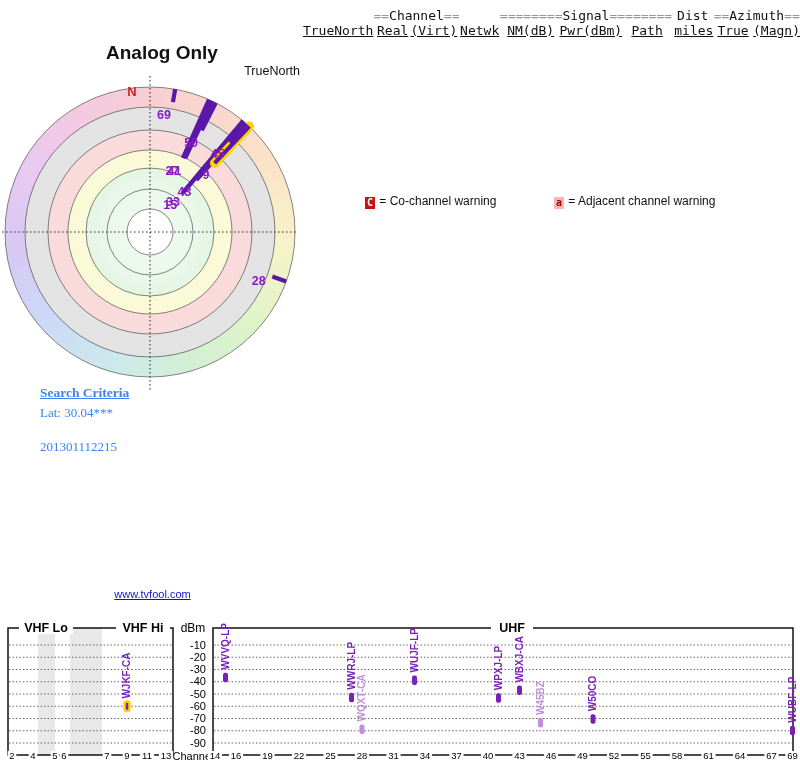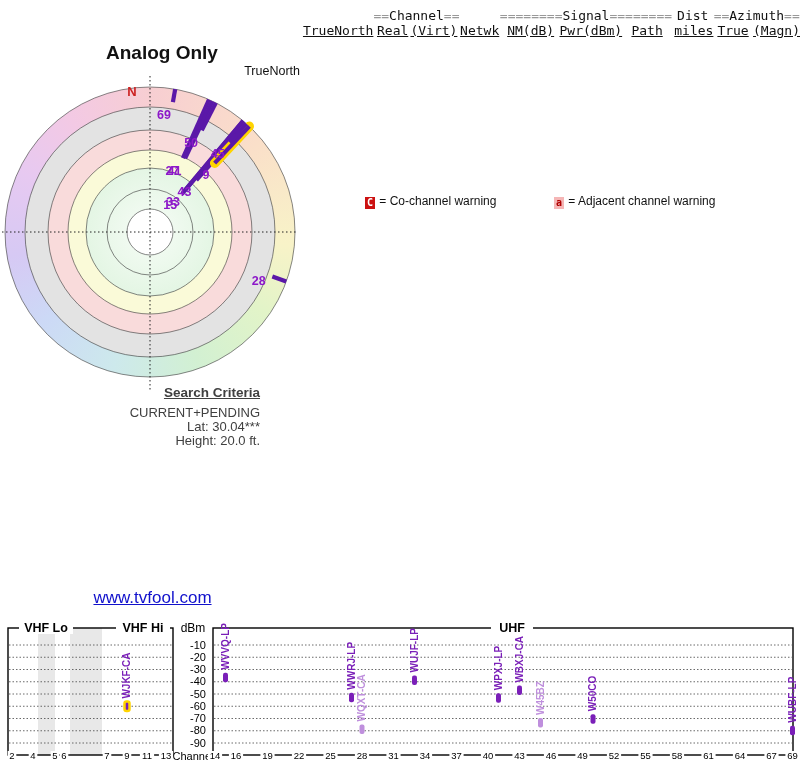--- a/index.html
+++ b/index.html
@@ -21,25 +21,25 @@
   .eq{color:#999;}
   .hu{text-decoration:underline;text-underline-offset:1px;}
   .r{text-align:right;} .c{text-align:center;} .l{text-align:left;}
   .badge{display:inline-block;width:8px;height:10px;line-height:10px;text-align:center;
          font-family:"DejaVu Sans Mono",monospace;font-size:9px;font-weight:bold;margin-right:1px;}
   .badge-adj{background:#f5b6b6;color:#b00000;}
   .badge-co{background:#cc1111;color:#fff;}
   .legend-item{position:absolute;top:194px;font-size:12px;color:#111;}
   .legend-item .badge{width:10px;height:12px;line-height:12px;font-size:10px;vertical-align:-1px;}
   
-  #search{position:absolute;left:40px;top:386px;width:220px;text-align:right;
-          font-size:13px;line-height:14px;color:#404040;}
+  #search{position:absolute;left:40px;top:386px;width:220px;text-align:left;
+          font-size:13px;line-height:14px;color:#3b82f6;font-family:Liberation Serif, serif;}
   #search .head{font-weight:bold;text-decoration:underline;font-size:13.5px;margin-bottom:6px;}
   #search .gap{height:20px;}
-  #tvfool-link{position:absolute;left:0;top:588px;width:305px;text-align:center;font-size:17px;}
+  #tvfool-link{position:absolute;left:0;top:588px;width:305px;text-align:center;font-size:11px;}
   #tvfool-link a{color:#1111cc;}
   
   #sigchart{position:absolute;left:0;top:615px;}
 </style>
 </head>
 <body>
 
 <div id="root">
 
   <div id="polar">
@@ -152,24 +152,23 @@
     <span class="badge badge-co">C</span>
     <span>= Co-channel warning</span>
   </div>
   <div class="legend-item" style="left:554px;">
     <span class="badge badge-adj">a</span>
     <span>= Adjacent channel warning</span>
   </div>
 
   <div id="search">
     <div class="head">Search Criteria</div>
-    <div>CURRENT+PENDING</div>
     <div>Lat: 30.04***</div>
-    <div>Height: 20.0 ft.</div>
     <div class="gap"></div>
+    <div>201301112215</div>
   </div>
 
   <div id="tvfool-link">
     <a href="#">www.tvfool.com</a>
   </div>
 
   <svg id="sigchart" width="800" height="153">
       <rect x="38" y="13" width="17" height="127" fill="#e8e8e8"></rect>
       <rect x="70" y="13" width="32" height="127" fill="#e8e8e8"></rect>
       <line x1="9" y1="30" x2="172" y2="30" stroke="#444" stroke-width="0.8" stroke-dasharray="1.5,2"></line>

